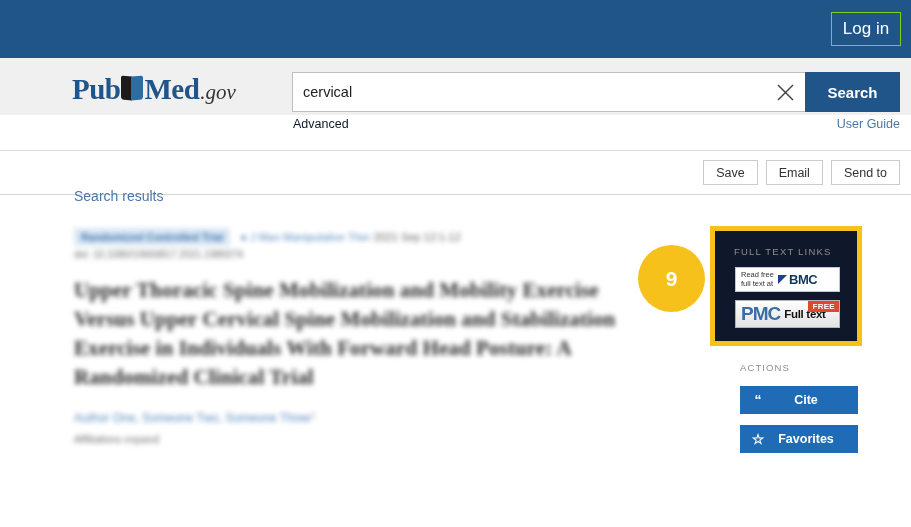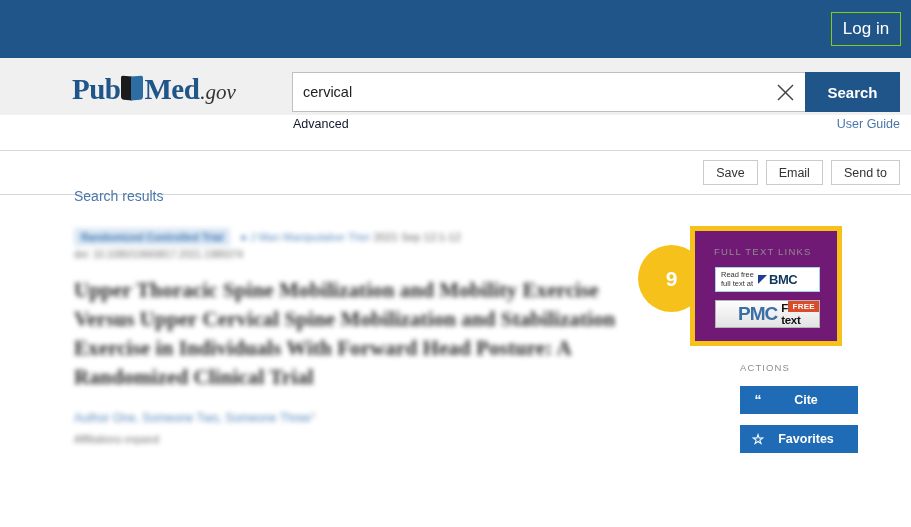--- a/index.html
+++ b/index.html
@@ -175,24 +175,24 @@
   .badge-9 {
     position:absolute; left:638px; top:245px;
     width:67px; height:67px; border-radius:50%;
     background:#f5c11a;
     display:flex; align-items:center; justify-content:center;
     color:#fff; font-size:21px; font-weight:bold;
   }
 
   
   .ftl-box {
-    position:absolute; left:690px; top:226px;
+    position:absolute; left:710px; top:226px;
     width:152px; height:120px;
     border:5px solid #f5c11a;
-    background:#701a75;
+    background:#0f172a;
   }
   .ftl-title {
     position:absolute; left:19px; top:15px;
     font-size:9.5px; color:#8d8d8d; letter-spacing:1.2px;
   }
   .bmc-btn {
     position:absolute; left:20px; top:36px;
     width:105px; height:25px;
     border:1px solid #9fd4e0; background:#fff;
     display:flex; align-items:center; padding-left:5px; gap:4px;
@@ -209,21 +209,21 @@
     border-bottom:9px solid transparent;
     border-top:0 solid transparent;
   }
   .bmc-word { font-size:13px; font-weight:bold; color:#10375c; letter-spacing:-.4px; }
 
   .pmc-btn {
     position:absolute; left:20px; top:69px;
     width:105px; height:28px;
     border:1px solid #b4b4b4;
     background:linear-gradient(#fdfdfd, #e3e3e3);
-    display:flex; align-items:center; padding-left:22px; gap:4px;
+    display:flex; align-items:center; padding-left:5px; gap:4px;
     cursor:pointer; overflow:hidden;
   }
   .pmc-word {
     font-size:19px; font-weight:bold; color:#3a6ea5;
     letter-spacing:-1px; font-family:"Liberation Sans", sans-serif;
   }
   .pmc-full { font-size:11.5px; font-weight:bold; color:#111; letter-spacing:-.3px; }
   .pmc-free {
     position:absolute; right:0; top:0;
     background:#d94b2b; color:#fff;

